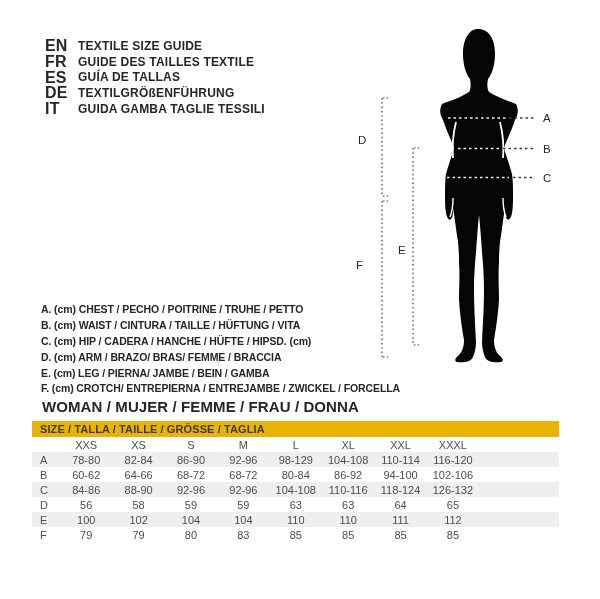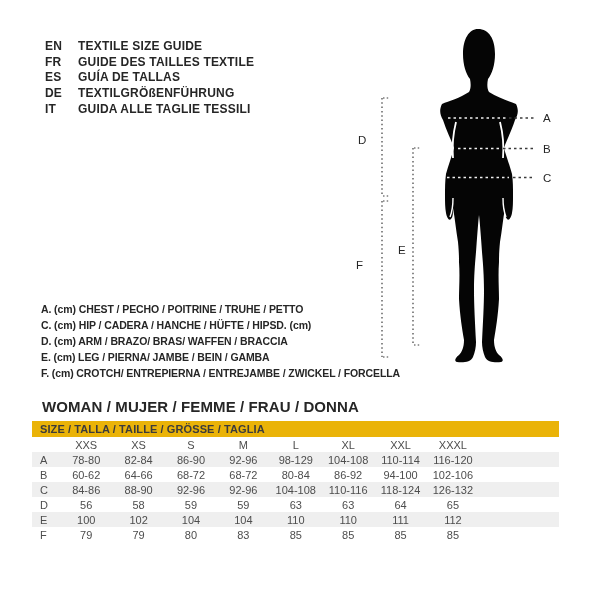--- a/index.html
+++ b/index.html
@@ -2,21 +2,21 @@
 <html><head>
 <meta charset="utf-8">
 <style>
   html,body{margin:0;padding:0;}
   body{width:600px;height:599px;background:#ffffff;font-family:"Liberation Sans",sans-serif;}
   .canvas{position:relative;width:600px;height:599px;background:#fff;overflow:hidden;}
 
   
   .langs{position:absolute;left:45px;top:38px;color:#262626;}
   .lang-row{display:flex;height:15.8px;align-items:center;}
-  .lang-code{width:33px;font-size:12px;font-weight:bold;letter-spacing:.2px;}
+  .lang-code{width:33px;font-size:16px;font-weight:bold;letter-spacing:.2px;}
   .lang-title{font-size:12px;font-weight:bold;letter-spacing:.2px;white-space:nowrap;}
 
   
   .figure-svg{position:absolute;left:0;top:0;}
   .meas-letter{font-family:"Liberation Sans",sans-serif;font-size:11.5px;fill:#262626;}
 
   
   .legend{position:absolute;left:41px;top:301px;color:#262626;}
   .legend-line{height:15.9px;display:flex;align-items:center;font-size:10.5px;font-weight:bold;letter-spacing:-.1px;white-space:nowrap;}
 
@@ -49,21 +49,21 @@
     <div class="lang-row">
       <span class="lang-code">ES</span>
       <span class="lang-title">GUÍA DE TALLAS</span>
     </div>
     <div class="lang-row">
       <span class="lang-code">DE</span>
       <span class="lang-title">TEXTILGRÖßENFÜHRUNG</span>
     </div>
     <div class="lang-row">
       <span class="lang-code">IT</span>
-      <span class="lang-title">GUIDA ALLE TAGLIE TESSILI</span>
+      <span class="lang-title">GUIDA GAMBA TAGLIE TESSILI</span>
     </div>
   </div>
 
   <svg class="figure-svg" width="600" height="420" viewBox="0 0 600 420">
 
     <path fill="#050505" d="
       M478,29 C469,29 463,39 463,54 C463,65 466,74 470,79 C471,84 471,89 469,92
       C460,98 449,101 442,104 C439,110 440,115 443,120 C446,130 451,139 454,148
       C452,156 448,166 446,174 C445,181 445,188 445,195 C445,202 445,208 446,213
       C447,218 449,221 451,219 C453,217 453,213 453,208
@@ -107,22 +107,23 @@
     <text class="meas-letter" x="543" y="122">A</text>
     <text class="meas-letter" x="543" y="152.5">B</text>
     <text class="meas-letter" x="543" y="181.5">C</text>
     <text class="meas-letter" x="358" y="144">D</text>
     <text class="meas-letter" x="398" y="254">E</text>
     <text class="meas-letter" x="356" y="269">F</text>
   </svg>
 
   <div class="legend">
     <div class="legend-line">A. (cm) CHEST / PECHO / POITRINE / TRUHE / PETTO</div>
+    <div class="legend-line">B. (cm) WAIST / CINTURA / TAILLE / HÜFTUNG / VITA</div>
     <div class="legend-line">C. (cm) HIP / CADERA / HANCHE / HÜFTE / HIPSD. (cm)</div>
-    <div class="legend-line">D. (cm) ARM / BRAZO/ BRAS/ WAFFEN / BRACCIA</div>
+    <div class="legend-line">D. (cm) ARM / BRAZO/ BRAS/ FEMME / BRACCIA</div>
     <div class="legend-line">E. (cm) LEG / PIERNA/ JAMBE / BEIN / GAMBA</div>
     <div class="legend-line">F. (cm) CROTCH/ ENTREPIERNA / ENTREJAMBE / ZWICKEL / FORCELLA</div>
   </div>
 
   <div class="gender">WOMAN / MUJER / FEMME / FRAU / DONNA</div>
 
   <div class="size-table">
     <div class="size-bar">SIZE / TALLA / TAILLE / GRÖSSE / TAGLIA</div>
 
     <div class="trow head">

